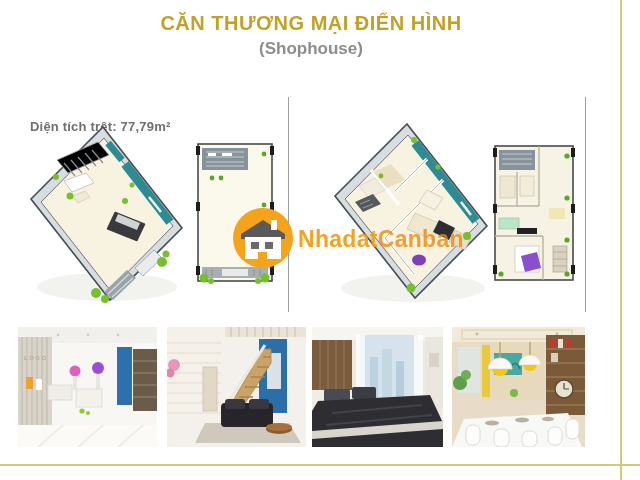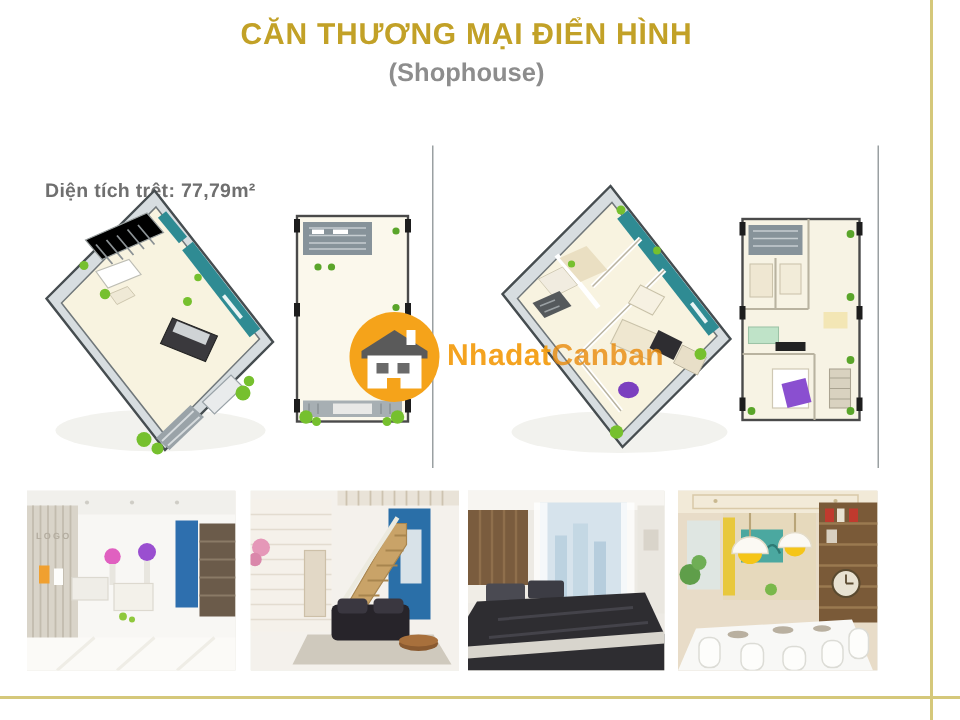--- a/index.html
+++ b/index.html
@@ -15,21 +15,21 @@
   .page-subtitle{
     left:0;top:39px;width:622px;text-align:center;
     font-size:17px;color:#8d8d8d;
   }
   .area-label{top:99px;font-size:13px;color:#6f6f6f;letter-spacing:.2px;margin-top:20px;}
   .divider{width:1px;background:#9aa0a2;}
   .gold-v{left:620px;top:0;width:2px;height:480px;background:#d5c87a;}
   .gold-h{left:0;top:464px;width:640px;height:2px;background:#d5c87a;}
   .photo{top:327px;height:120px;box-shadow:0 0 0 1px #eceae4 inset;background:#f6f5f2;}
   .wm-text{
-    left:298px;top:226px;font-size:20px;font-weight:bold;letter-spacing:.3px;
+    left:298px;top:226px;font-size:23px;font-weight:bold;letter-spacing:.3px;
     white-space:nowrap;
   }
   .wm-text .p1{color:rgba(243,158,20,.95);}
   .wm-text .p2{color:rgba(232,138,10,.80);}
   .shop-logo-text{
     left:24px;top:355px;font-size:6px;letter-spacing:1.5px;color:#b4ada0;font-weight:bold;
   }
   svg{display:block;}
 </style>
 </head>

